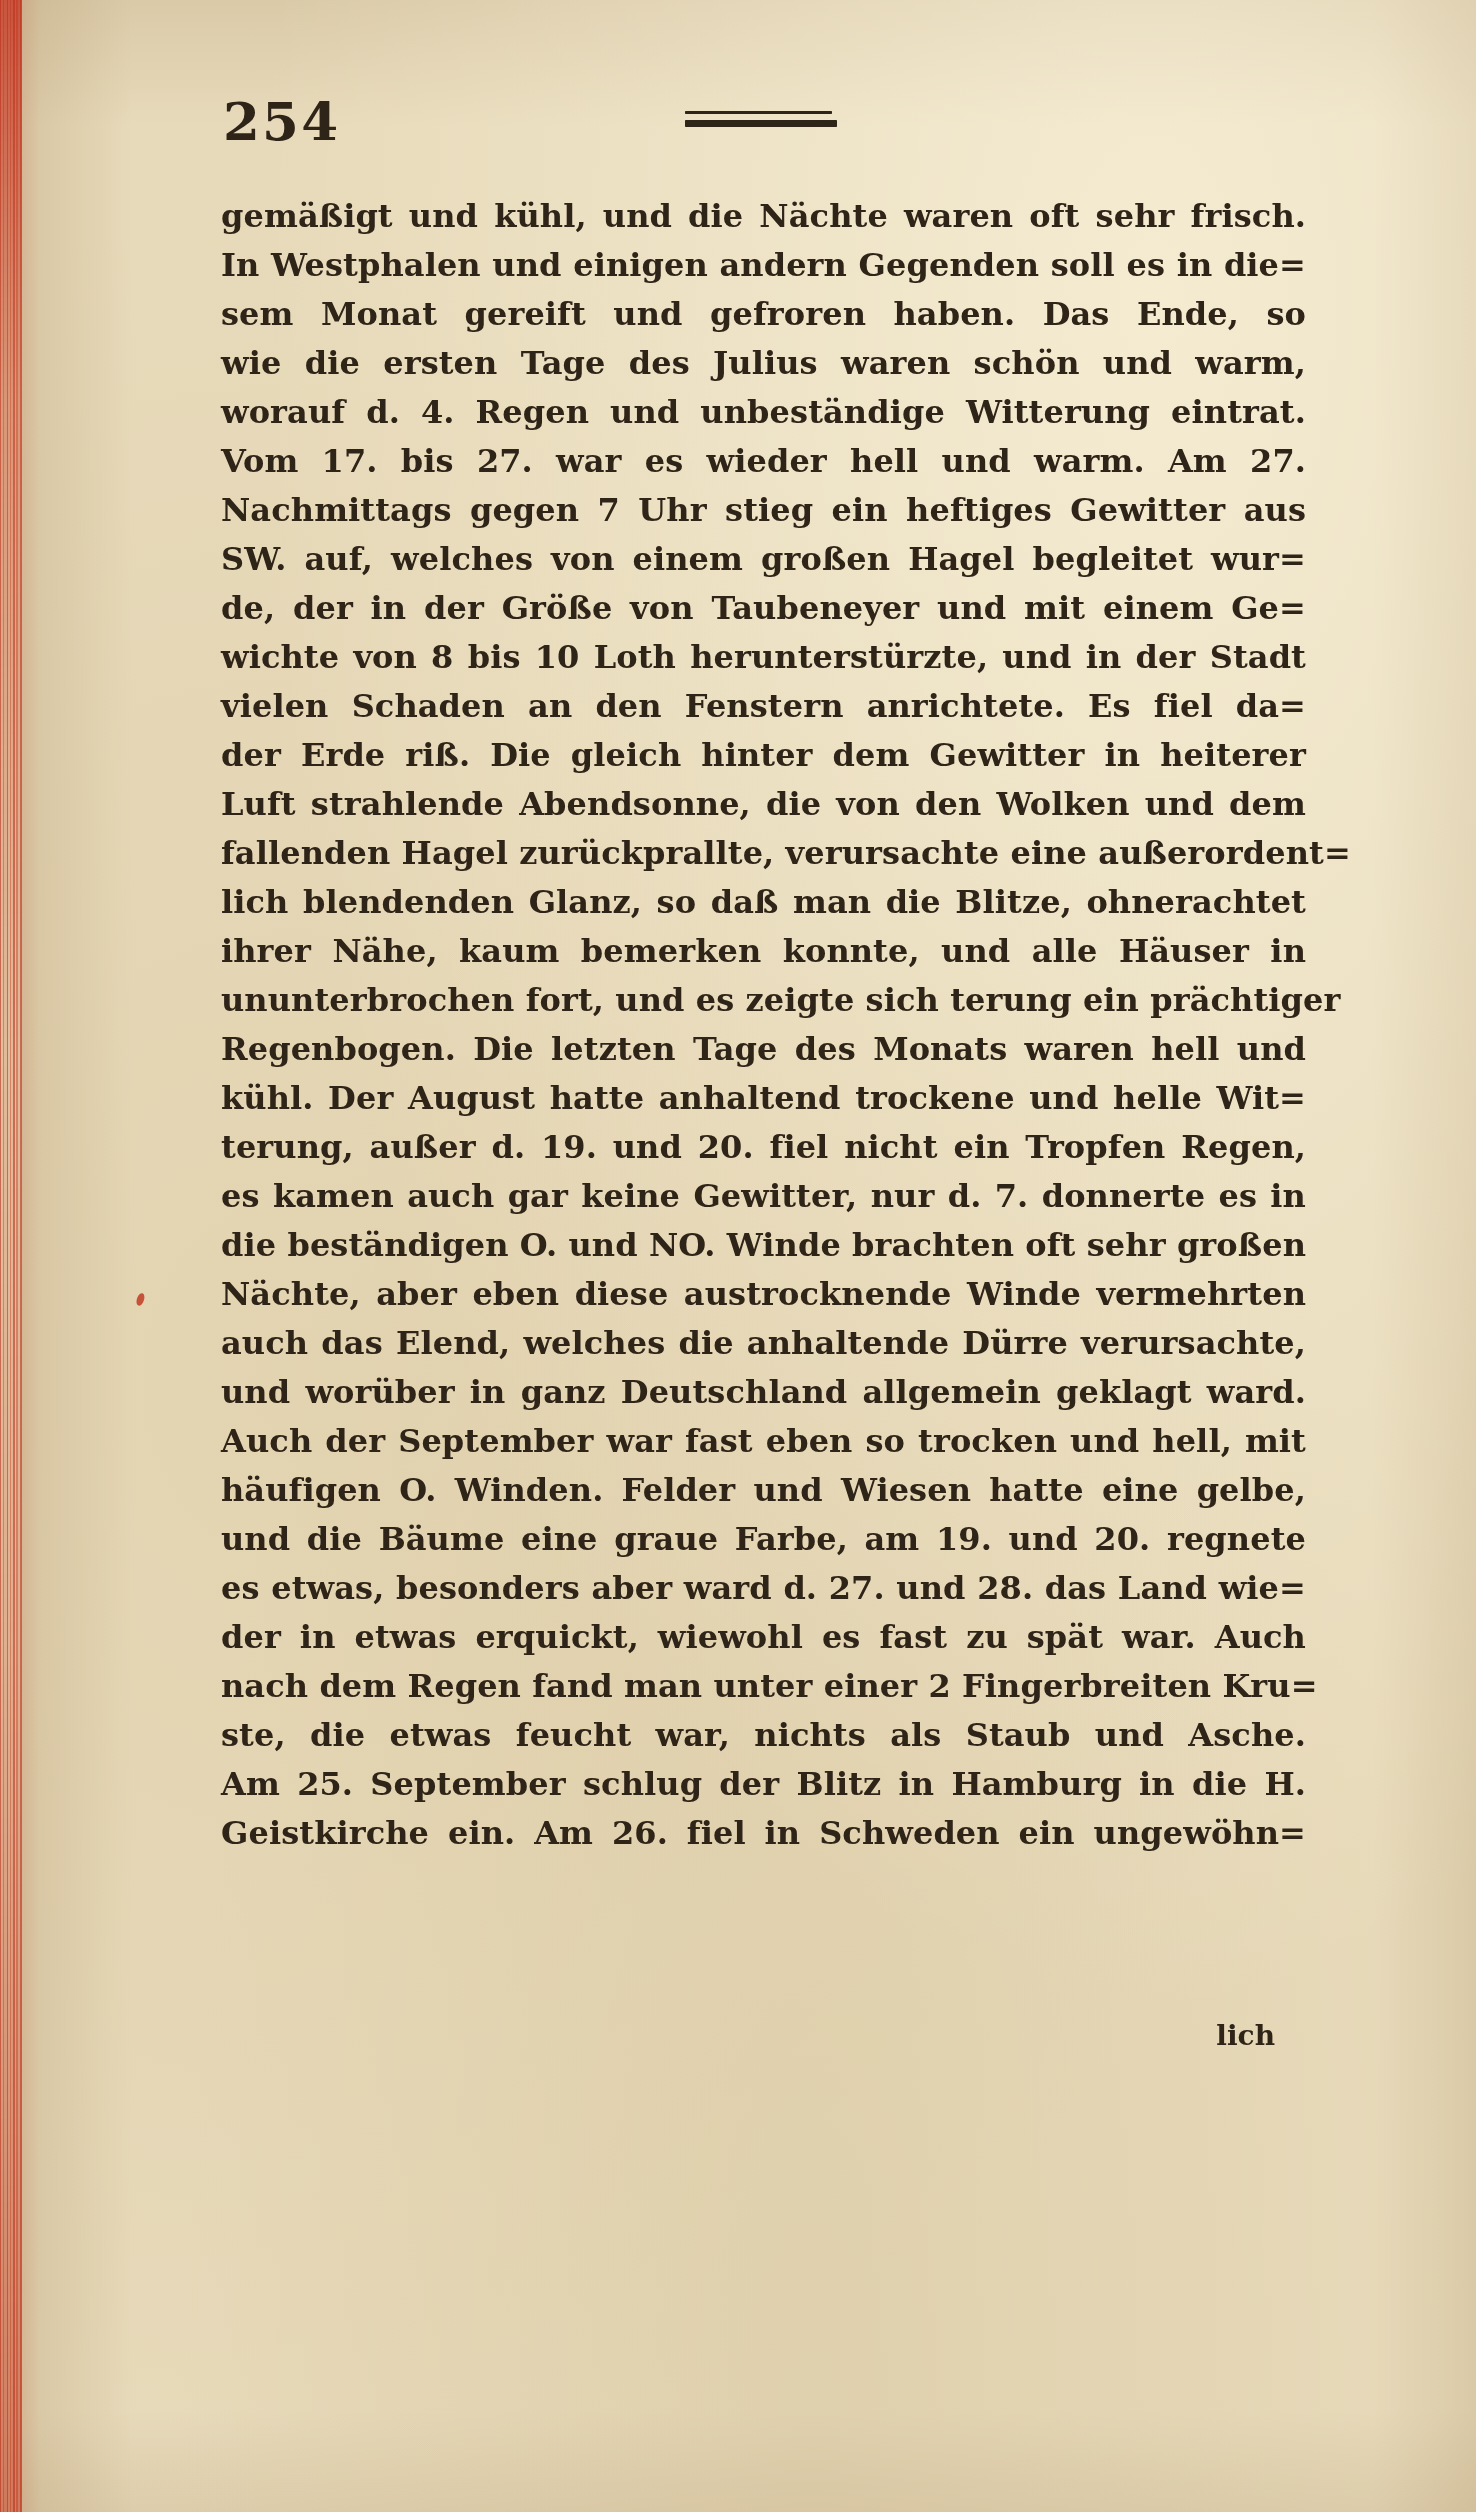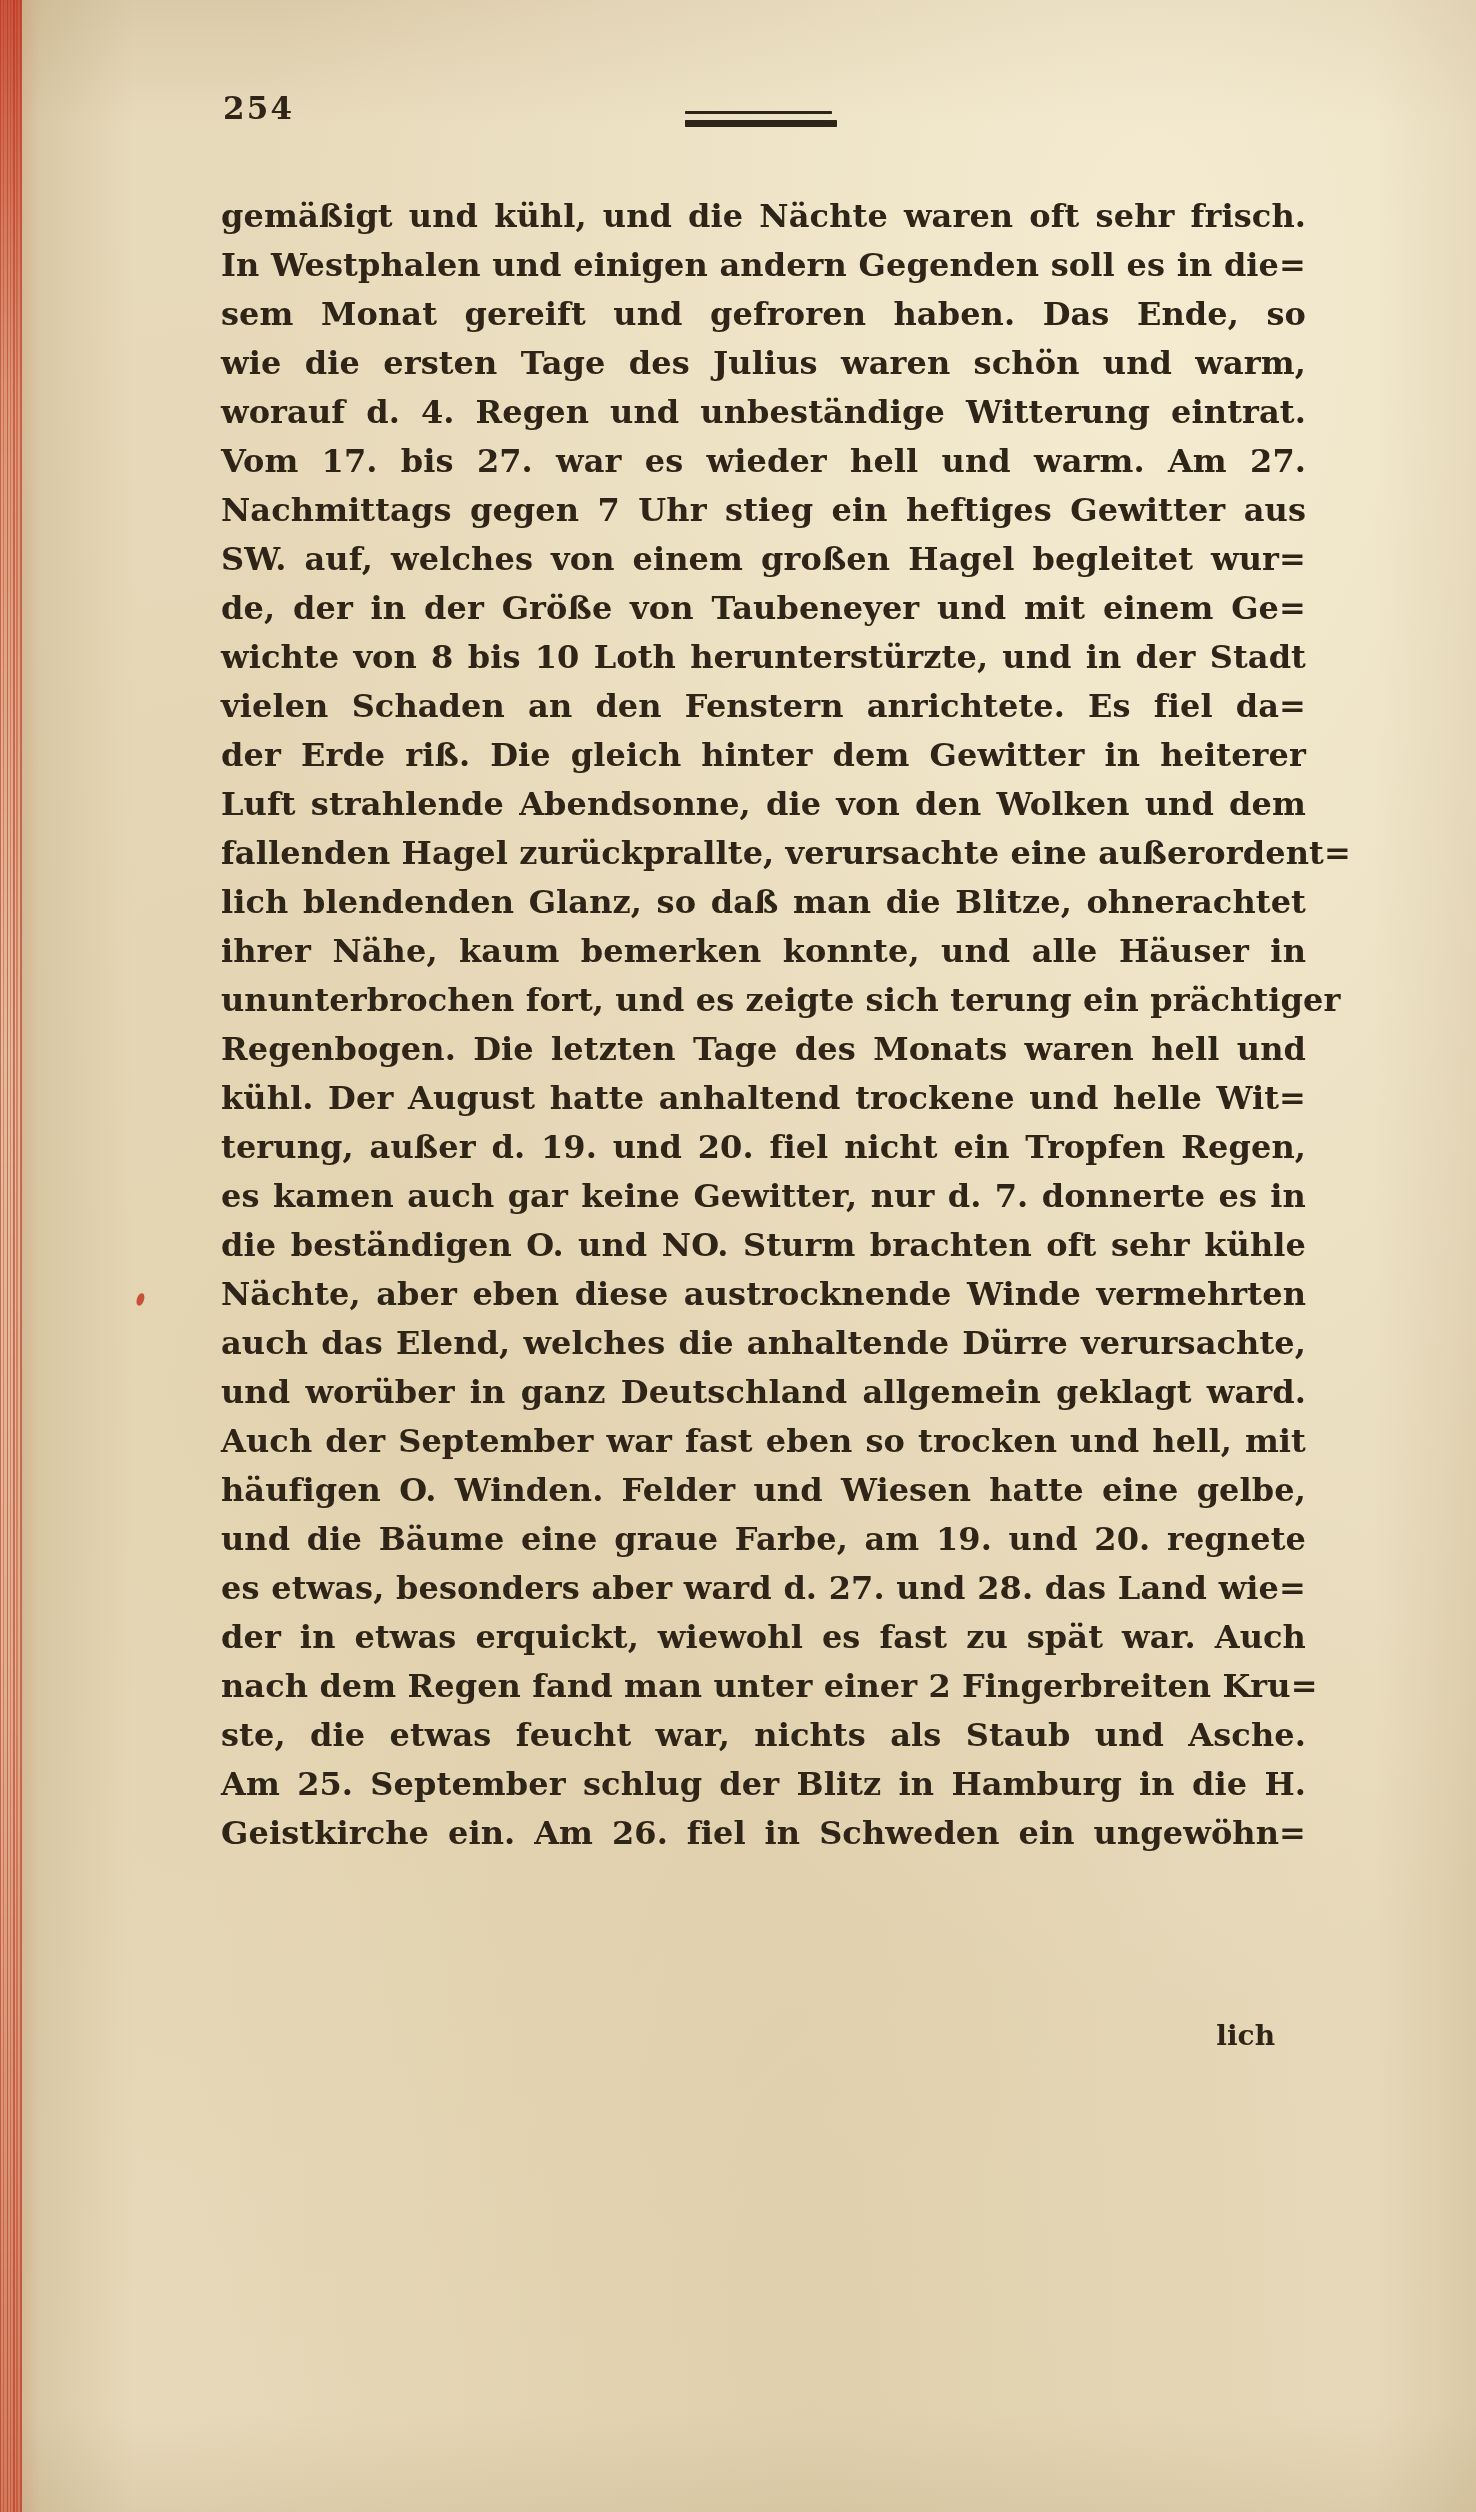--- a/index.html
+++ b/index.html
@@ -42,21 +42,21 @@
   }
   .deckle-fade {
     position: absolute;
     left: 20.7px; top: 0;
     width: 19px; height: 100%;
     background: linear-gradient(90deg, rgba(205,120,90,0.20), rgba(205,120,90,0));
   }
   .page-number {
     position: absolute;
     left: 223px; top: 90px;
-    font-size: 31px;
+    font-size: 53px;
     font-weight: 700;
     letter-spacing: 2.2px;
   }
   .ornament {
     position: absolute;
     left: 685px; top: 111px;
     width: 152px;
   }
   .ornament .rule { background: var(--ink, #2f2418); border-radius: 0.7px; }
   .ornament .rule.thin  { height: 3px; margin-bottom: 5.9px; width: 97%; }
@@ -124,21 +124,21 @@
       <div class="text-line">der Erde riß.  Die gleich hinter dem Gewitter in heiterer</div>
       <div class="text-line">Luft strahlende Abendsonne, die von den Wolken und dem</div>
       <div class="text-line">fallenden Hagel zurückprallte, verursachte eine außerordent=</div>
       <div class="text-line">lich blendenden Glanz, so daß man die Blitze, ohnerachtet</div>
       <div class="text-line">ihrer Nähe, kaum bemerken konnte, und alle Häuser in</div>
       <div class="text-line">ununterbrochen fort, und es zeigte sich terung ein prächtiger</div>
       <div class="text-line">Regenbogen.  Die letzten Tage des Monats waren hell und</div>
       <div class="text-line">kühl.  Der August hatte anhaltend trockene und helle Wit=</div>
       <div class="text-line">terung, außer d. 19. und 20. fiel nicht ein Tropfen Regen,</div>
       <div class="text-line">es kamen auch gar keine Gewitter, nur d. 7. donnerte es in</div>
-      <div class="text-line">die beständigen O. und NO. Sturm brachten oft sehr kühle</div>
+      <div class="text-line">die beständigen O. und NO. Winde brachten oft sehr großen</div>
       <div class="text-line">Nächte, aber eben diese austrocknende Winde vermehrten</div>
       <div class="text-line">auch das Elend, welches die anhaltende Dürre verursachte,</div>
       <div class="text-line">und worüber in ganz Deutschland allgemein geklagt ward.</div>
       <div class="text-line">Auch der September war fast eben so trocken und hell, mit</div>
       <div class="text-line">häufigen O. Winden.  Felder und Wiesen hatte eine gelbe,</div>
       <div class="text-line">und die Bäume eine graue Farbe, am 19. und 20. regnete</div>
       <div class="text-line">es etwas, besonders aber ward d. 27. und 28. das Land wie=</div>
       <div class="text-line">der in etwas erquickt, wiewohl es fast zu spät war.  Auch</div>
       <div class="text-line">nach dem Regen fand man unter einer 2 Fingerbreiten Kru=</div>
       <div class="text-line">ste, die etwas feucht war, nichts als Staub und Asche.</div>

